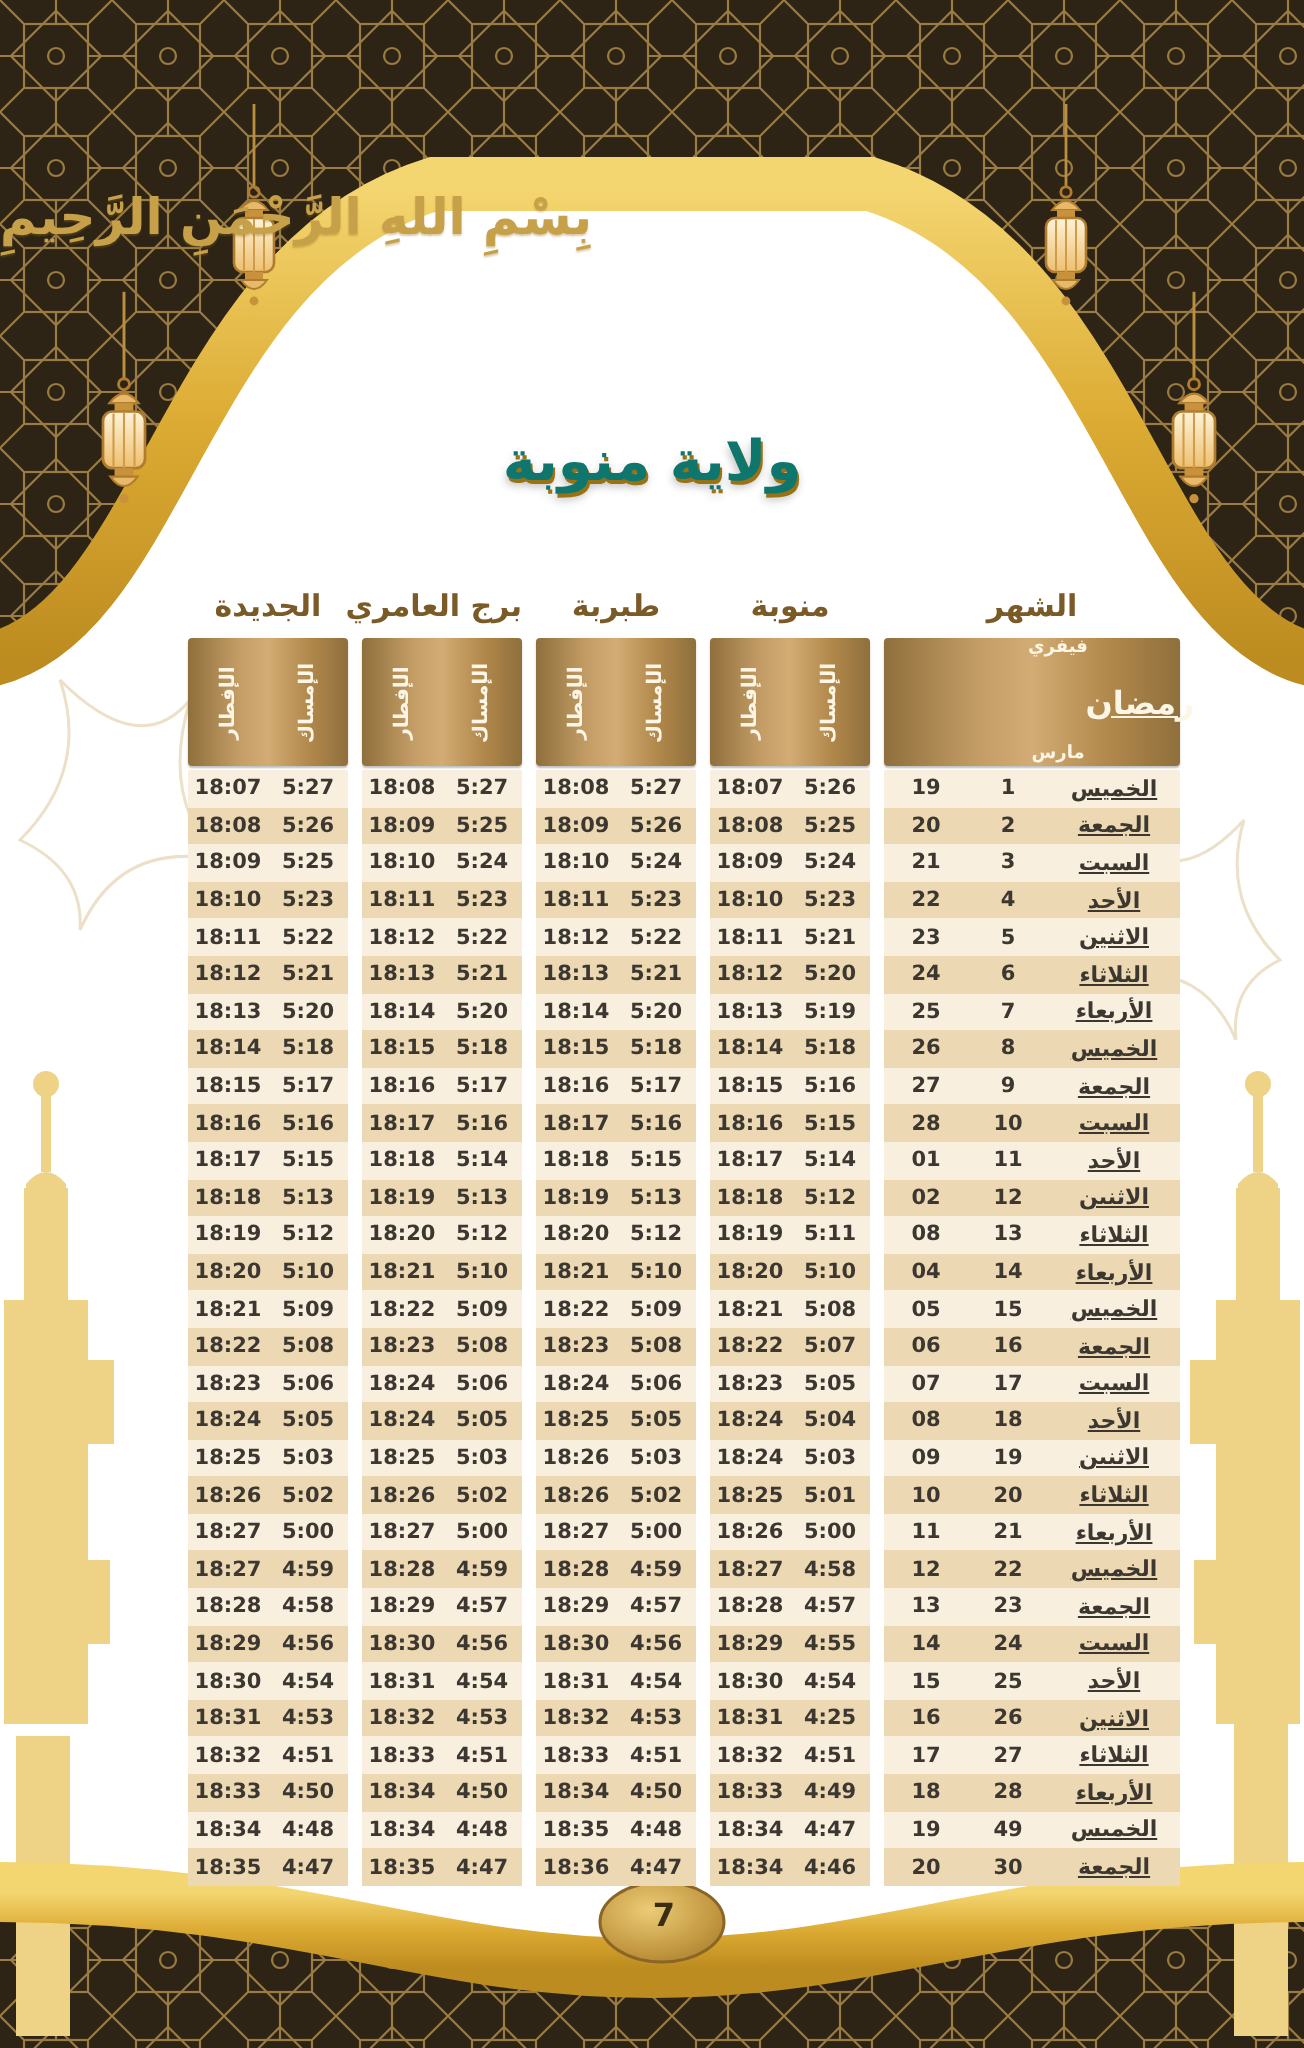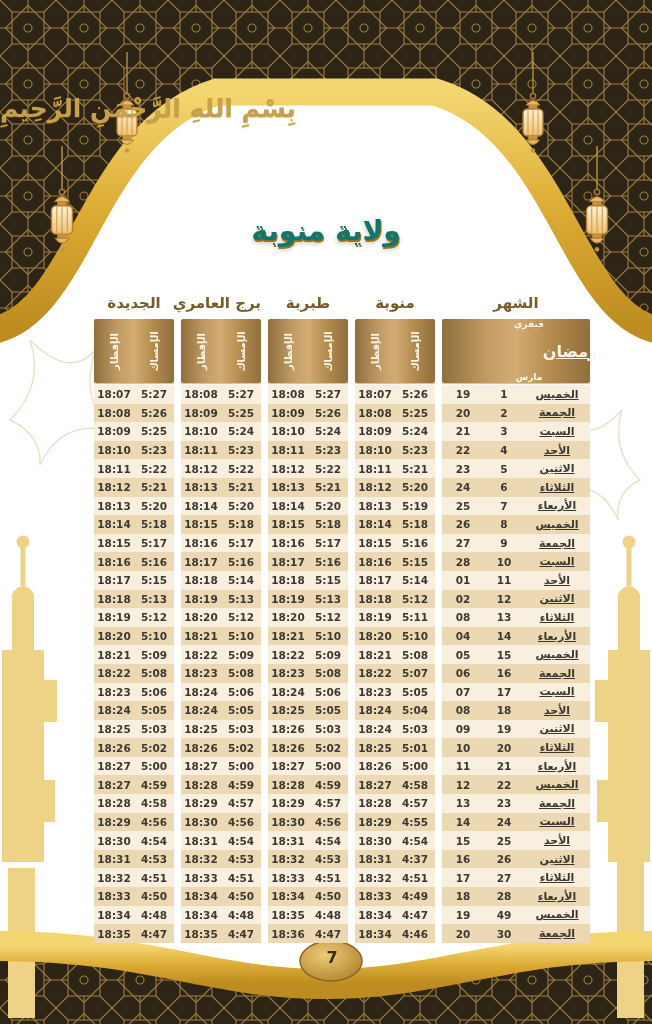--- a/index.html
+++ b/index.html
@@ -409,21 +409,21 @@
           </div>
           <div class="row even">
             <div class="cell c-time">4:55</div>
             <div class="cell c-time">18:29</div>
           </div>
           <div class="row odd">
             <div class="cell c-time">4:54</div>
             <div class="cell c-time">18:30</div>
           </div>
           <div class="row even">
-            <div class="cell c-time">4:37</div>
+            <div class="cell c-time">4:25</div>
             <div class="cell c-time">18:31</div>
           </div>
           <div class="row odd">
             <div class="cell c-time">4:51</div>
             <div class="cell c-time">18:32</div>
           </div>
           <div class="row even">
             <div class="cell c-time">4:49</div>
             <div class="cell c-time">18:33</div>
           </div>

